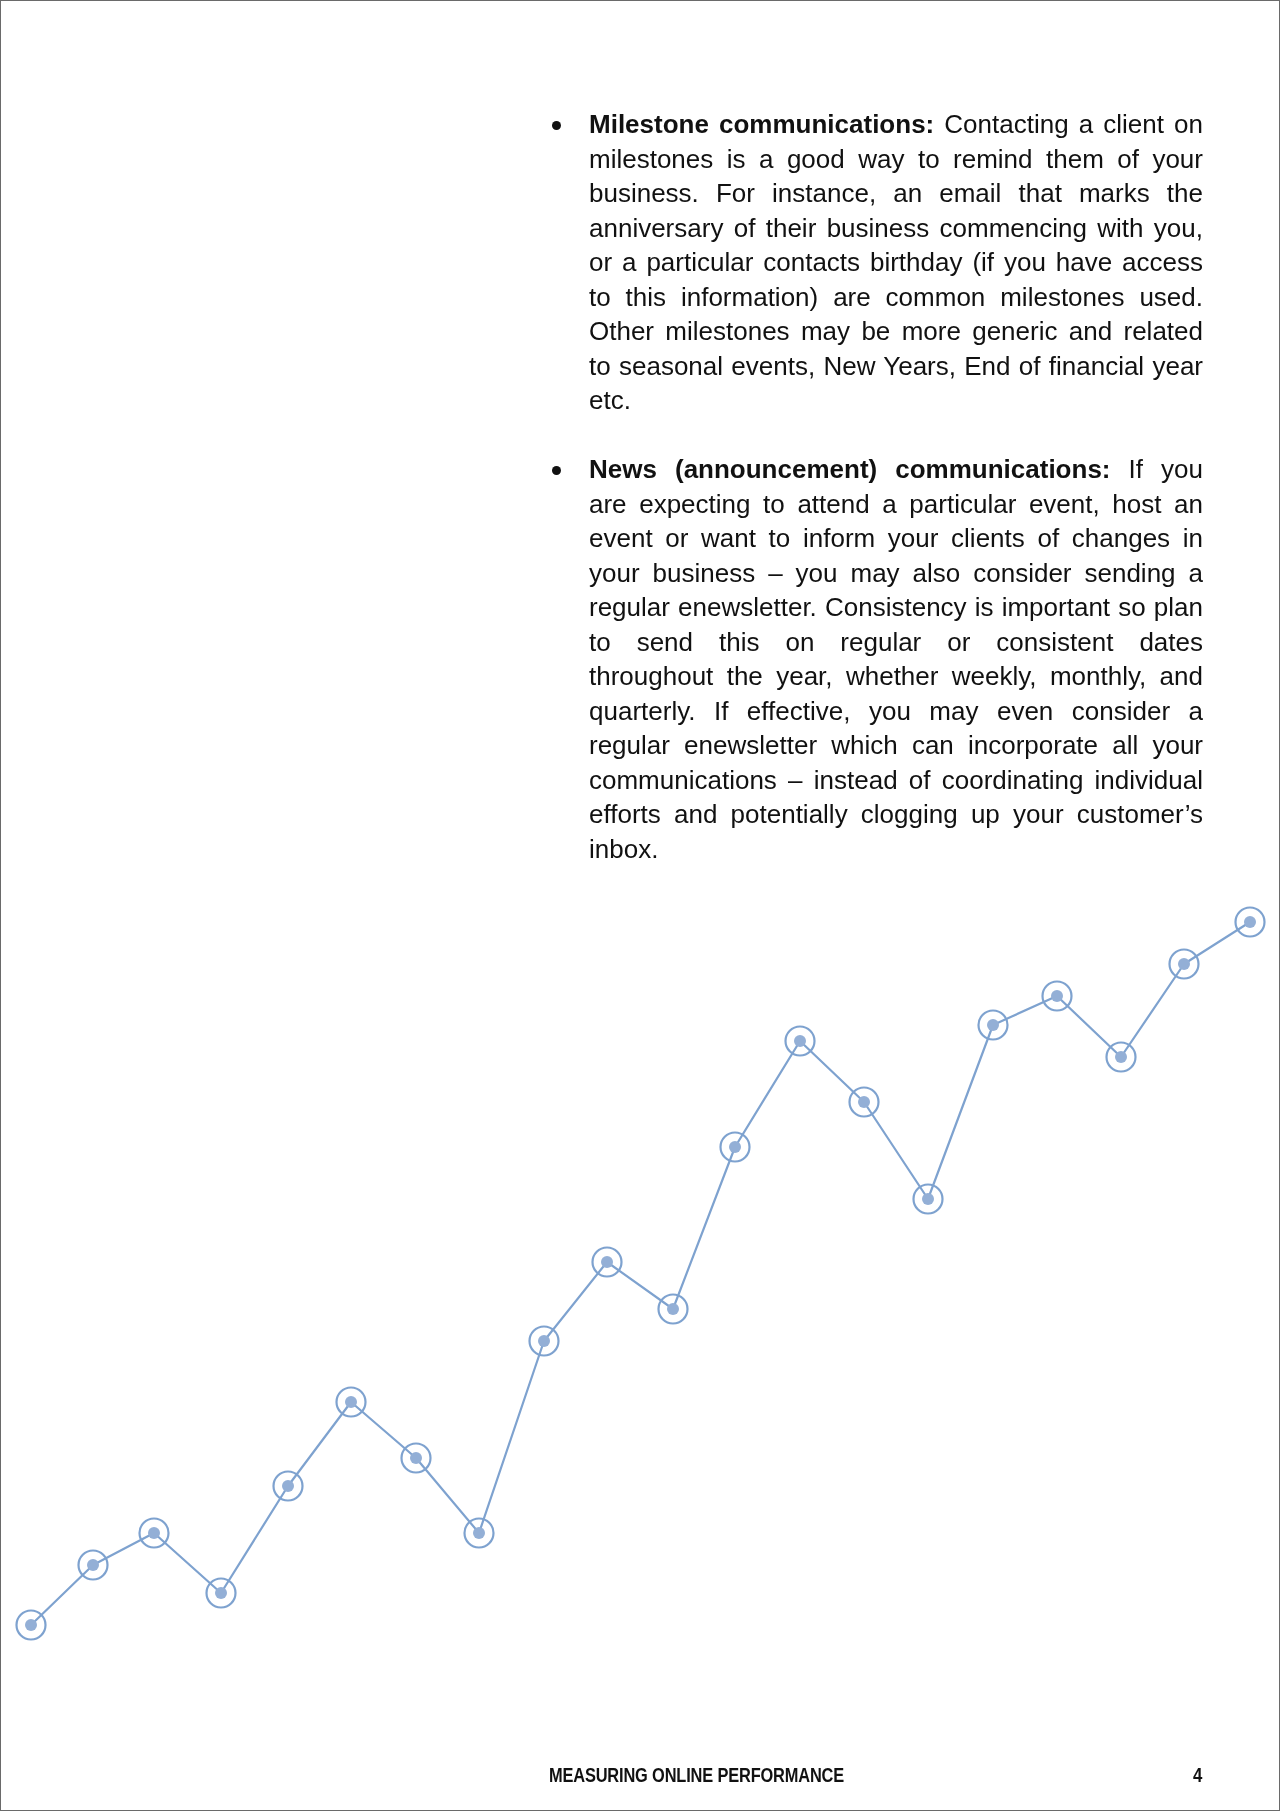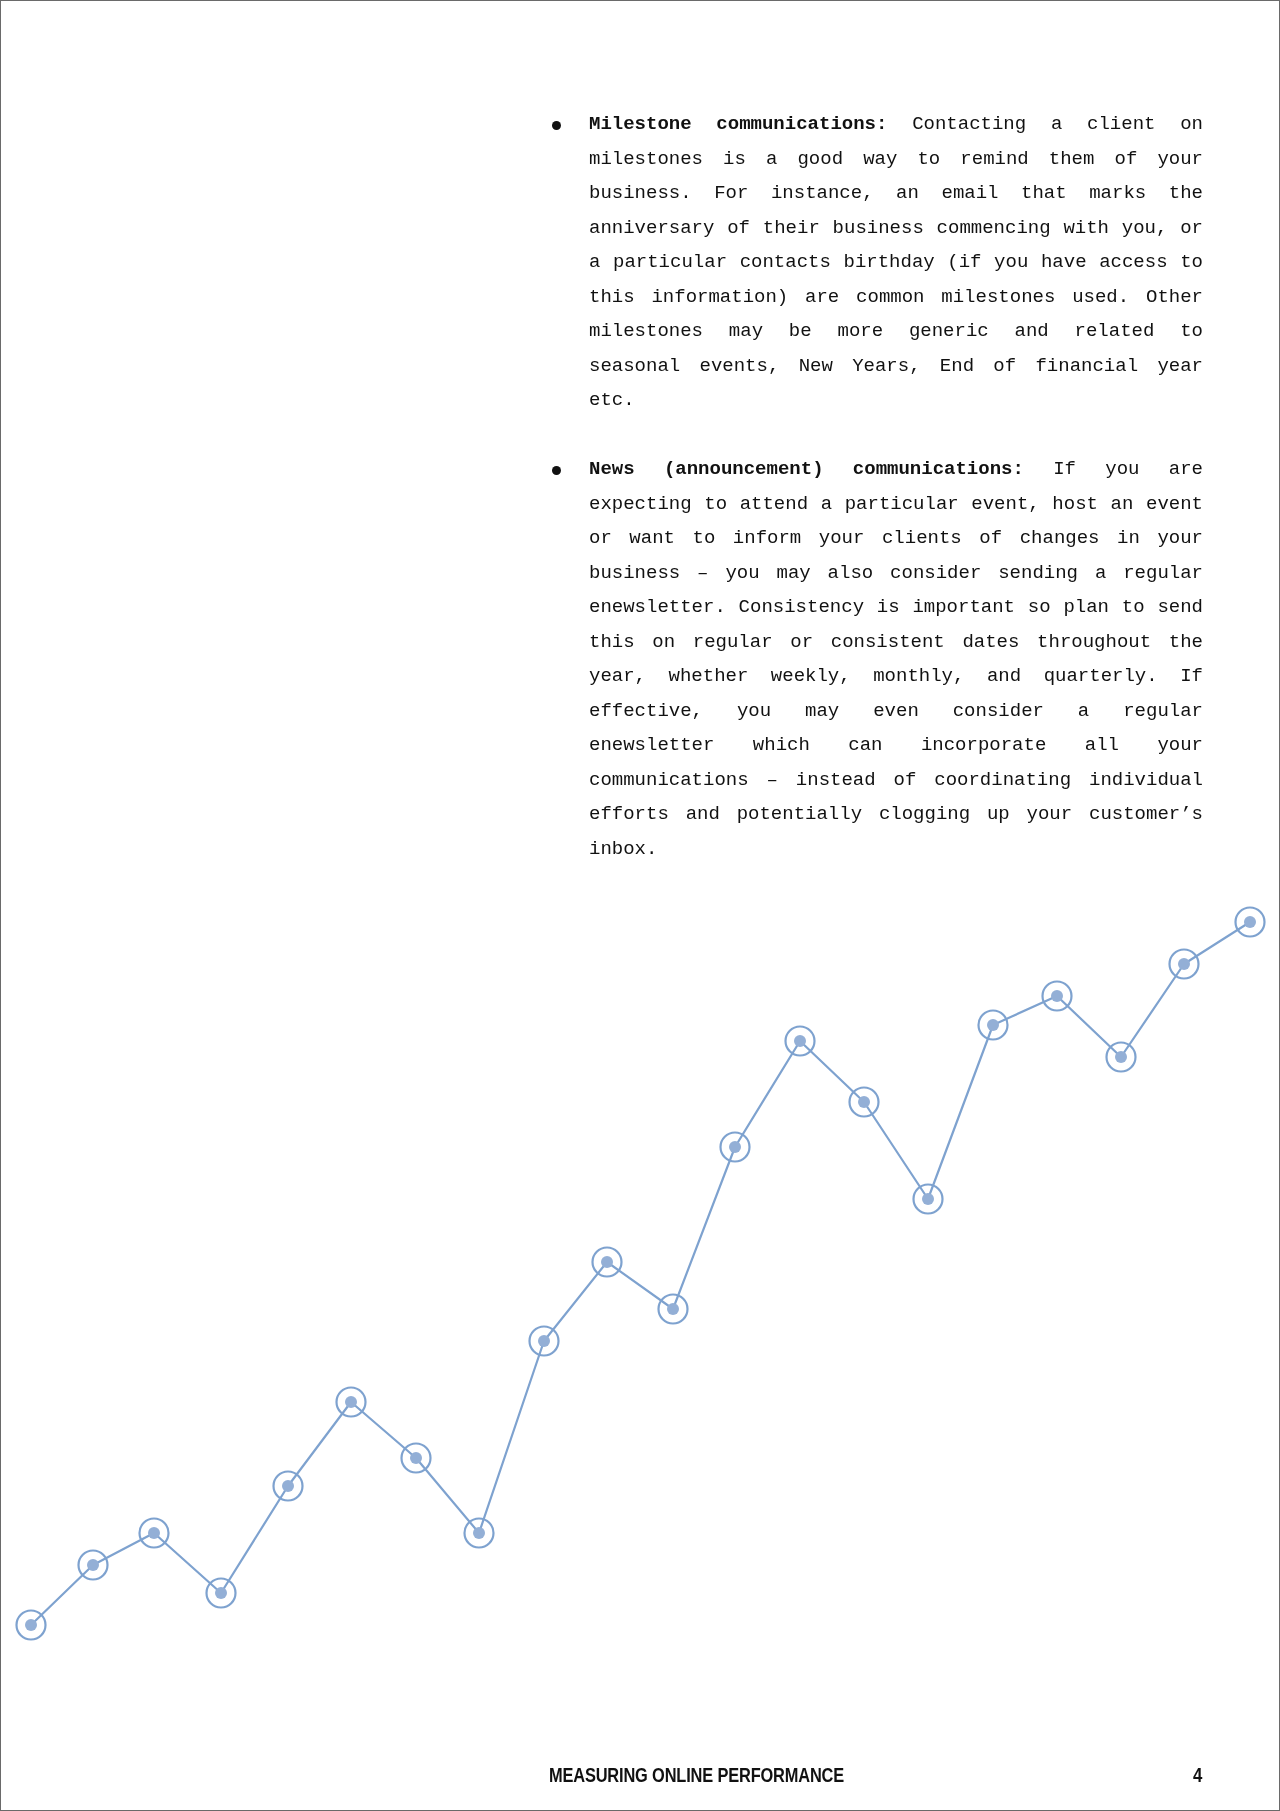--- a/index.html
+++ b/index.html
@@ -8,22 +8,22 @@
     position: absolute; left: 0; top: 0;
     width: 1280px; height: 1811px;
     box-sizing: border-box;
     border: 1px solid #6a6a6a;
     background: #ffffff;
   }
   .content {
     position: absolute;
     left: 548px; top: 106px;
     width: 654px;
-    font-family: Liberation Mono, monospace;
-    font-size: 19px;
+    font-family: Liberation Sans, sans-serif;
+    font-size: 26px;
     line-height: 34.5px;
     color: #111111;
   }
   .bullet-item {
     position: relative;
     padding-left: 40px;
     text-align: justify;
     margin: 0 0 34.5px 0;
   }
   .bullet-dot {

